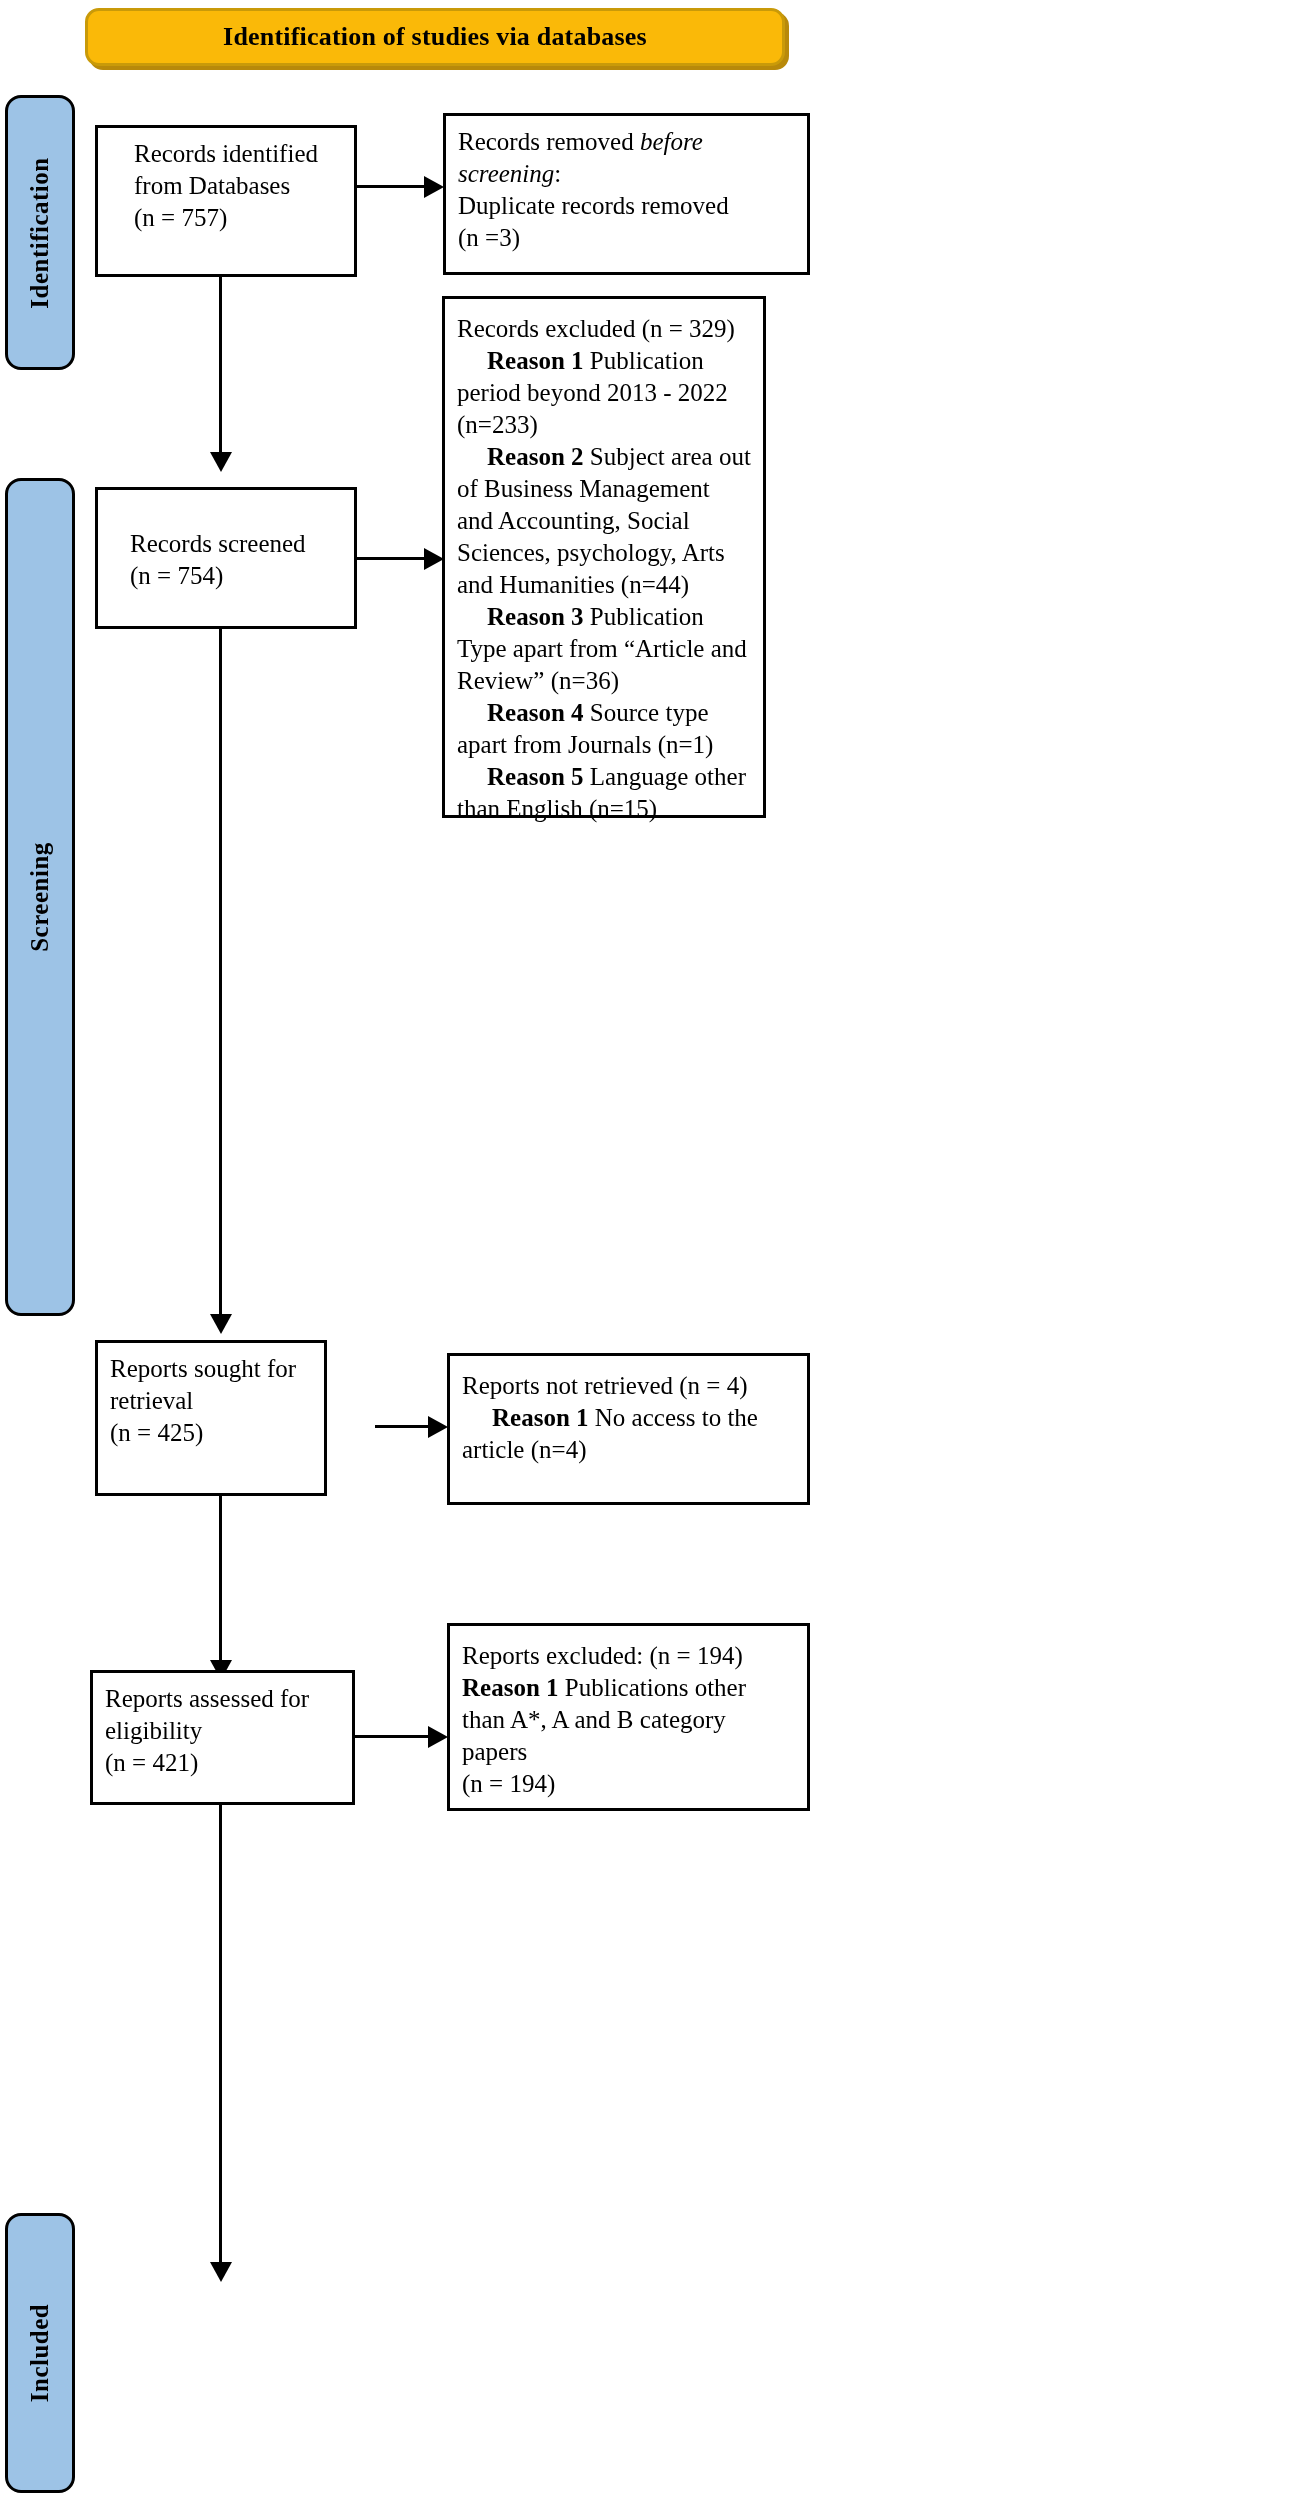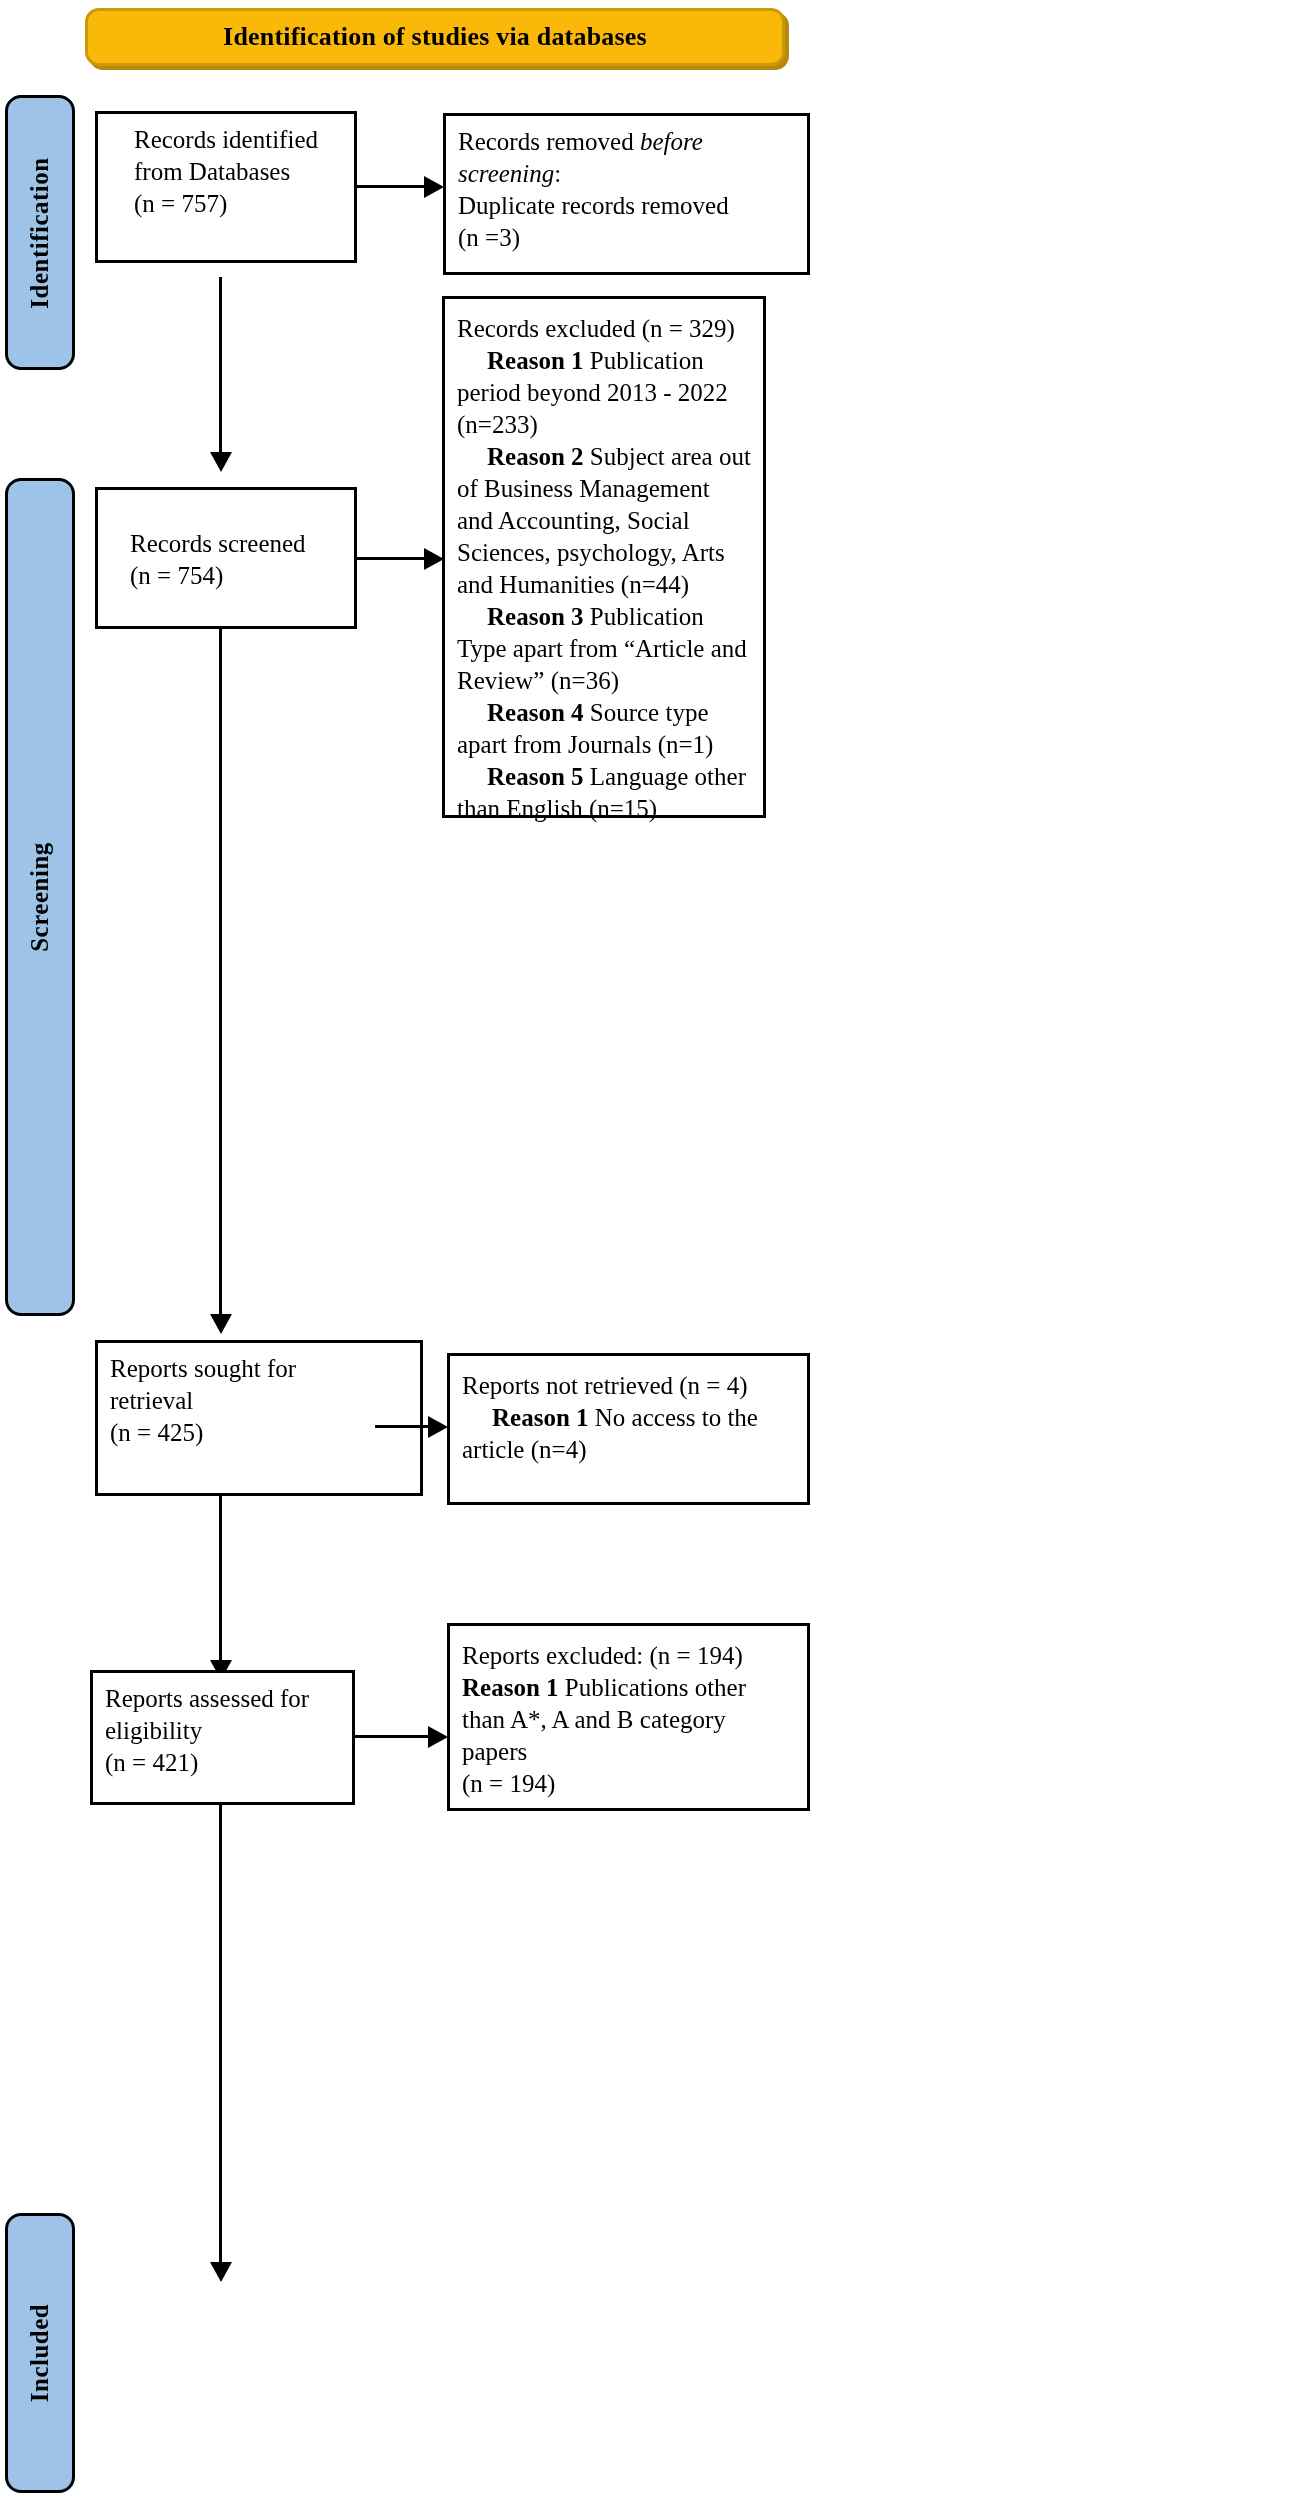--- a/index.html
+++ b/index.html
@@ -120,21 +120,21 @@
   </div>
 
   <div class="stage-tab" style="top:478px; height:838px;">
     <span class="vlabel">Screening</span>
   </div>
 
   <div class="stage-tab" style="top:2213px; height:280px;">
     <span class="vlabel">Included</span>
   </div>
 
-  <div class="fbox" style="left:95px; top:111px; width:262px; height:152px;padding-left:36px;">
+  <div class="fbox" style="left:95px; top:125px; width:262px; height:152px;padding-left:36px;">
     <span class="ln">Records identified</span>
     <span class="ln">from Databases</span>
     <span class="ln">(n = 757)</span>
   </div>
 
   <div class="hline" style="left:357px; top:185px; width:70px;"></div>
   <div class="arrow-right" style="left:424px; top:176px;"></div>
 
   <div class="fbox" style="left:443px; top:113px; width:367px; height:162px;">
     <span class="ln"><span>Records removed </span><i>before</i></span>
@@ -161,21 +161,21 @@
     <span class="ln indent"><b>Reason 1</b><span> Publication period beyond 2013 - 2022 (n=233)</span></span>
     <span class="ln indent"><b>Reason 2</b><span> Subject area out of Business Management and Accounting, Social Sciences, psychology, Arts and Humanities (n=44)</span></span>
     <span class="ln indent"><b>Reason 3</b><span> Publication Type apart from “Article and Review” (n=36)</span></span>
     <span class="ln indent"><b>Reason 4</b><span> Source type apart from Journals (n=1)</span></span>
     <span class="ln indent"><b>Reason 5</b><span> Language other than English (n=15)</span></span>
   </div>
 
   <div class="vline" style="left:219px; top:629px; height:690px;"></div>
   <div class="arrow-down" style="left:210px; top:1314px;"></div>
 
-  <div class="fbox" style="left:95px; top:1340px; width:328px; height:156px;">
+  <div class="fbox" style="left:95px; top:1340px; width:232px; height:156px;">
     <span class="ln">Reports sought for</span>
     <span class="ln">retrieval</span>
     <span class="ln">(n = 425)</span>
   </div>
 
   <div class="hline" style="left:375px; top:1425px; width:56px;"></div>
   <div class="arrow-right" style="left:428px; top:1416px;"></div>
 
   <div class="fbox" style="left:447px; top:1353px; width:363px; height:152px; padding-top:14px;">
     <span class="ln">Reports not retrieved (n = 4)</span>

